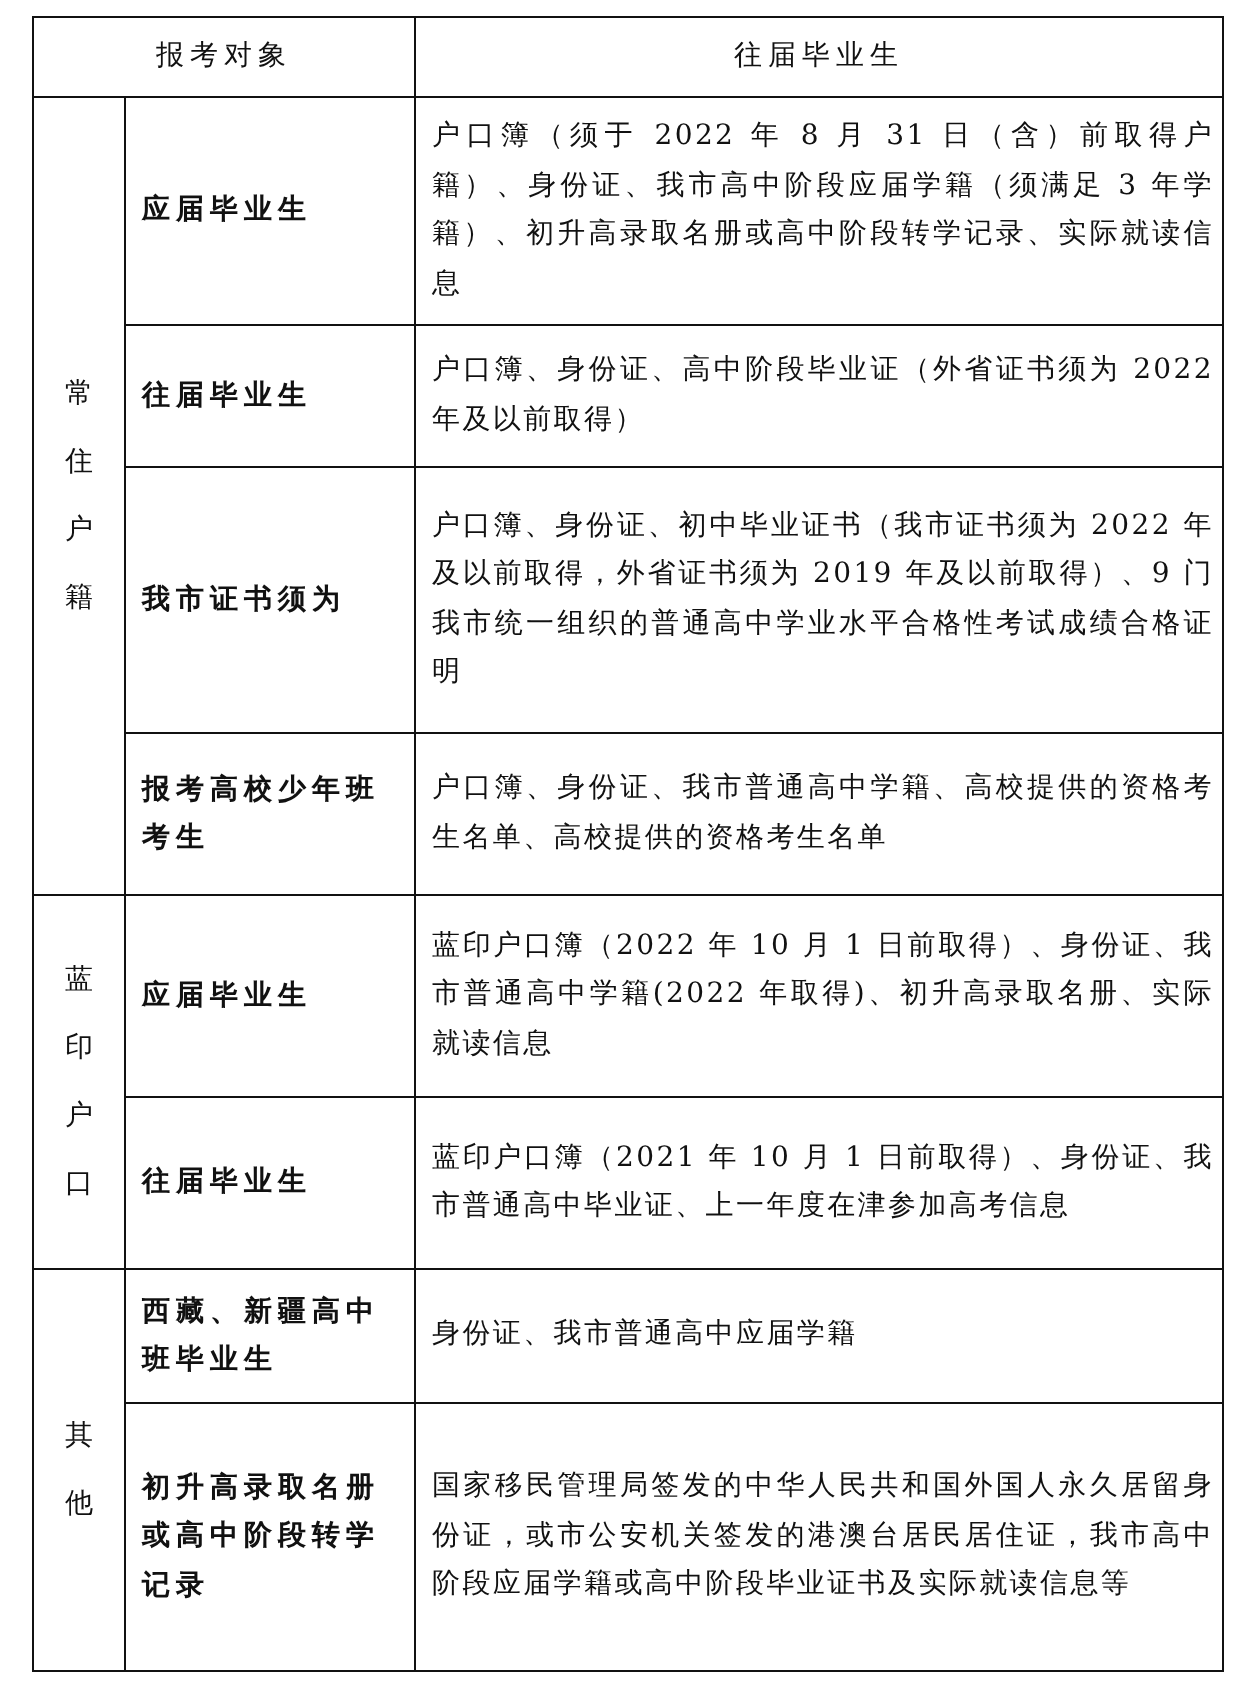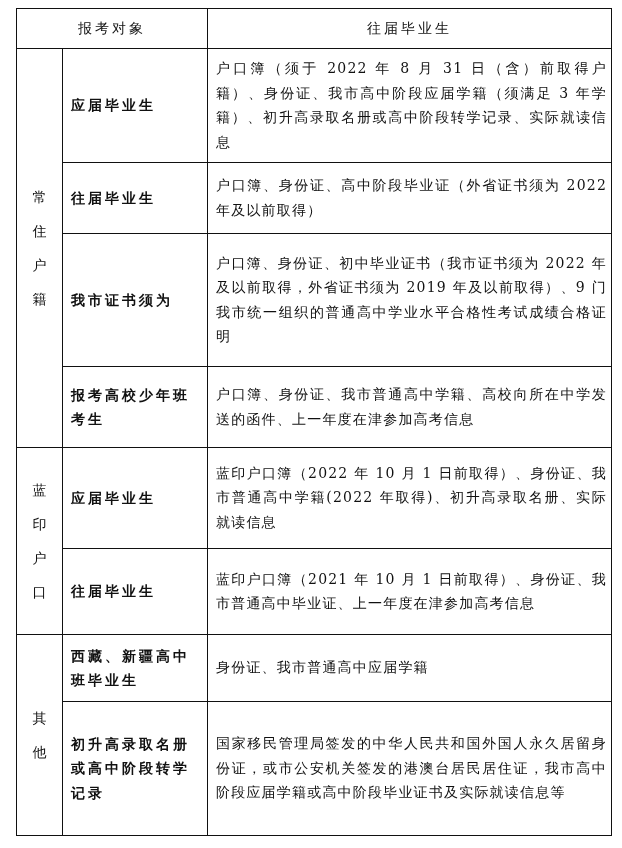--- a/index.html
+++ b/index.html
@@ -43,21 +43,21 @@
     <tr style="height:71px">
       <td class="target">往届毕业生</td>
       <td class="req">户口簿、身份证、高中阶段毕业证（外省证书须为 2022 年及以前取得）</td>
     </tr>
     <tr style="height:133px">
       <td class="target">我市证书须为</td>
       <td class="req">户口簿、身份证、初中毕业证书（我市证书须为 2022 年及以前取得，外省证书须为 2019 年及以前取得）、9 门我市统一组织的普通高中学业水平合格性考试成绩合格证明</td>
     </tr>
     <tr style="height:81px">
       <td class="target">报考高校少年班考生</td>
-      <td class="req">户口簿、身份证、我市普通高中学籍、高校向所在中学发送的函件、上一年度在津参加高考信息</td>
+      <td class="req">户口簿、身份证、我市普通高中学籍、高校提供的资格考生名单、高校提供的资格考生名单</td>
     </tr>
 
     <tr style="height:101px">
       <td rowspan="2" class="group">
           <span>蓝印户口</span>
         </td>
       <td class="target">应届毕业生</td>
       <td class="req">蓝印户口簿（2022 年 10 月 1 日前取得）、身份证、我市普通高中学籍(2022 年取得)、初升高录取名册、实际就读信息</td>
     </tr>
     <tr style="height:86px">

